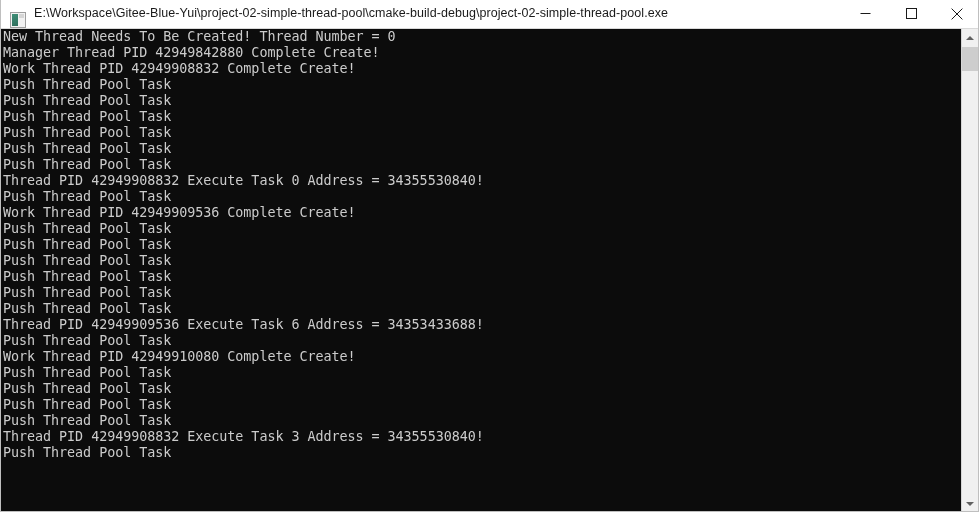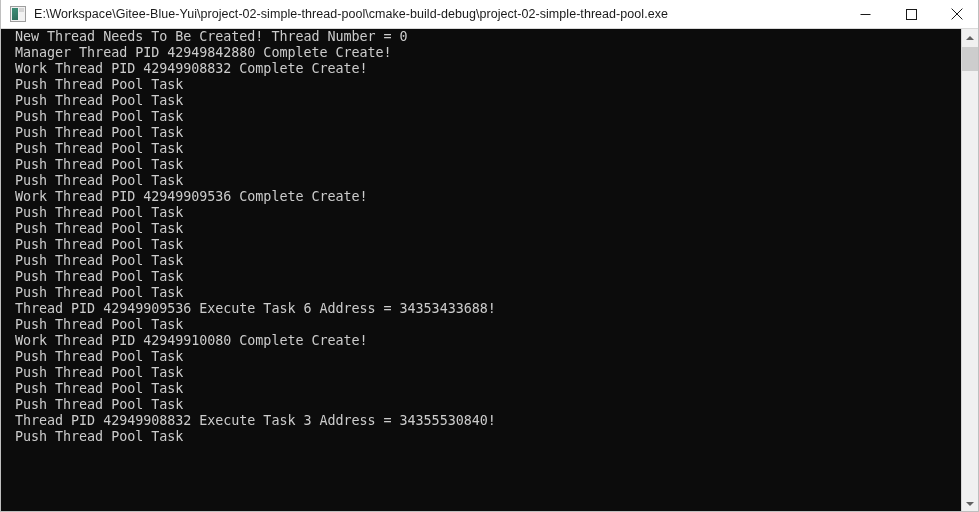--- a/index.html
+++ b/index.html
@@ -28,21 +28,21 @@
   
   .titlebar {
     position: absolute;
     top: 0; left: 0;
     width: 979px;
     height: 29px;
     background: #ffffff;
     border-bottom: 1px solid #d9d9d9;
     box-sizing: border-box;
     display: flex;
-    align-items: center;
+    align-items: flex-end;
     user-select: none;
   }
   .app-icon {
     width: 16px;
     height: 16px;
     margin-left: 9px;
     margin-right: 8px;
     flex: 0 0 auto;
     position: relative;
     background: #f2f2f2;
@@ -89,21 +89,21 @@
 
   
   .console {
     position: absolute;
     top: 29px;
     left: 0;
     width: 962px;
     height: 483px;
     background: #0c0c0c;
     overflow: hidden;
-    padding-left: 14px;
+    padding-left: 2px;
     box-sizing: border-box;
   }
   .cline {
     font-family: "DejaVu Sans Mono", "Liberation Mono", monospace;
     font-size: 13.4px;
     line-height: 16px;
     height: 16px;
     color: #cccccc;
     white-space: pre;
     letter-spacing: -0.05px;
@@ -179,20 +179,21 @@
   <div class="console" id="console-output">
       <div class="cline">New Thread Needs To Be Created! Thread Number = 0</div>
       <div class="cline">Manager Thread PID 42949842880 Complete Create!</div>
       <div class="cline">Work Thread PID 42949908832 Complete Create!</div>
       <div class="cline">Push Thread Pool Task</div>
       <div class="cline">Push Thread Pool Task</div>
       <div class="cline">Push Thread Pool Task</div>
       <div class="cline">Push Thread Pool Task</div>
       <div class="cline">Push Thread Pool Task</div>
       <div class="cline">Push Thread Pool Task</div>
+      <div class="cline">Thread PID 42949908832 Execute Task 0 Address = 34355530840!</div>
       <div class="cline">Push Thread Pool Task</div>
       <div class="cline">Work Thread PID 42949909536 Complete Create!</div>
       <div class="cline">Push Thread Pool Task</div>
       <div class="cline">Push Thread Pool Task</div>
       <div class="cline">Push Thread Pool Task</div>
       <div class="cline">Push Thread Pool Task</div>
       <div class="cline">Push Thread Pool Task</div>
       <div class="cline">Push Thread Pool Task</div>
       <div class="cline">Thread PID 42949909536 Execute Task 6 Address = 34353433688!</div>
       <div class="cline">Push Thread Pool Task</div>

